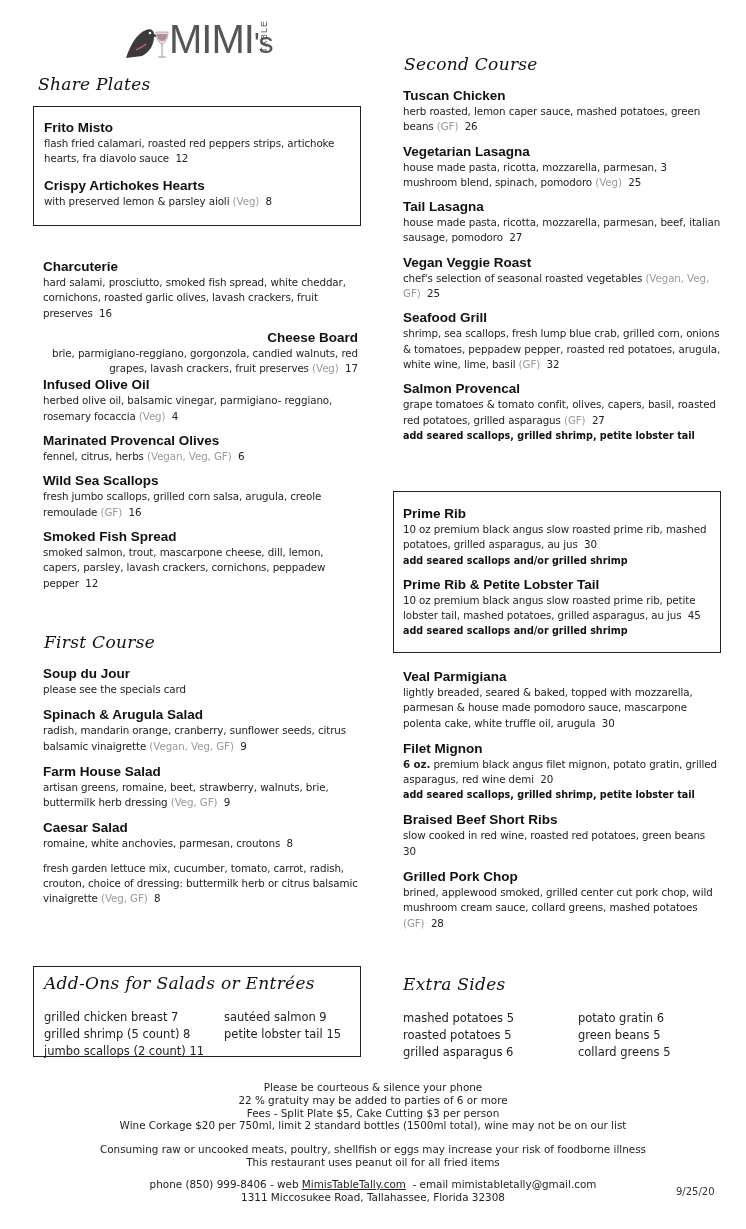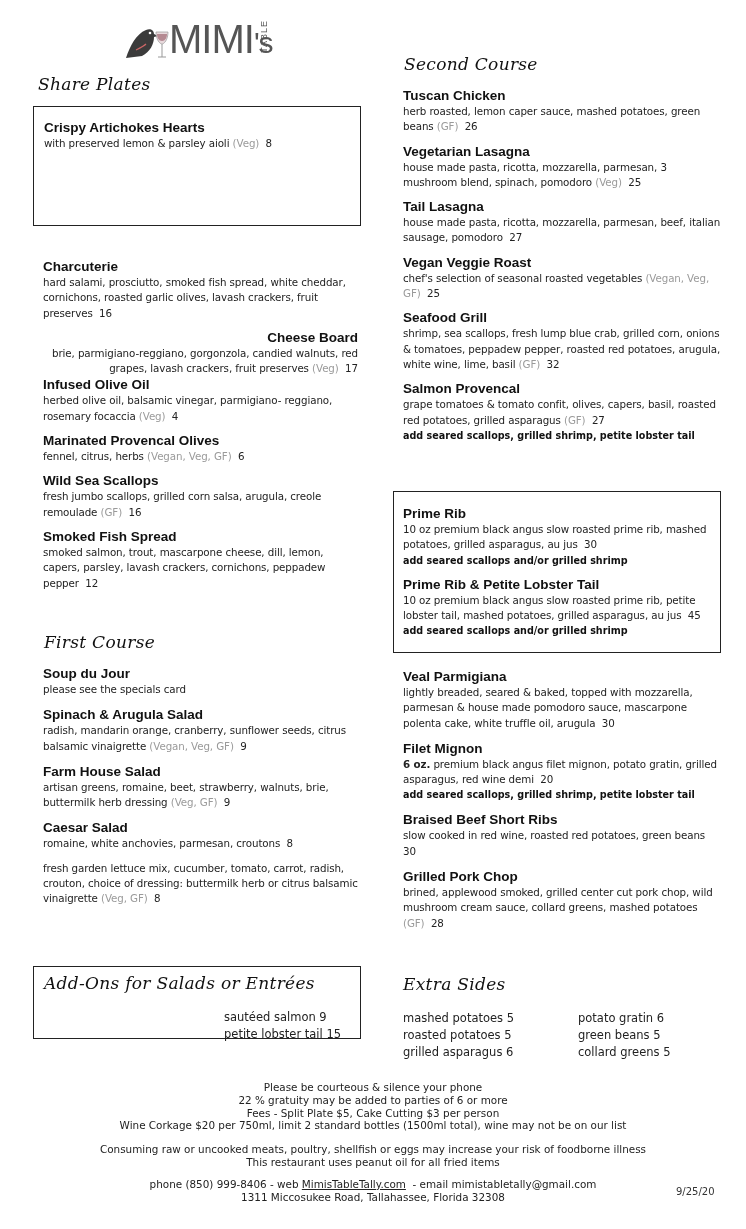--- a/index.html
+++ b/index.html
@@ -43,20 +43,24 @@
   </svg>
   <span class="word">MIMI<span class="s">'s</span></span>
   <span class="table">TABLE</span>
 </div>
 
 <div class="abs section-title" style="left:38px; top:74px;">Share Plates</div>
 
 <div class="box" style="left:33px; top:106px; width:328px; height:120px;">
   <div class="col" style="left:10px; top:12px; width:310px;" id="share-boxed">
       <div class="item" style="margin-bottom: 10px;">
+        <div class="name">Frito Misto</div>
+        <div class="desc"><span>flash fried calamari, roasted red peppers strips, artichoke hearts, fra diavolo sauce</span>&nbsp; <span>12</span></div>
+      </div>
+      <div class="item" style="margin-bottom: 10px;">
         <div class="name">Crispy Artichokes Hearts</div>
         <div class="desc"><span>with preserved lemon &amp; parsley aioli</span> <span class="tag">(Veg)</span>&nbsp; <span>8</span></div>
       </div>
     </div>
 </div>
 
 <div class="col" style="left:43px; top:238px; width:315px;" id="share-items">
     <div class="item" style="margin-bottom: 8px; margin-top: 20px;">
       <div class="name">Charcuterie</div>
       <div class="desc"><span>hard salami, prosciutto, smoked fish spread, white cheddar, cornichons, roasted garlic olives, lavash crackers, fruit preserves</span>&nbsp; <span>16</span></div>
@@ -99,22 +103,27 @@
     </div>
     <div class="item" style="margin-bottom: 9px;">
       <div class="name">Caesar Salad</div>
       <div class="desc"><span>romaine, white anchovies, parmesan, croutons</span>&nbsp; <span>8</span></div>
     </div>
     <div class="item" style="margin-bottom: 9px;">
       <div class="desc"><span>fresh garden lettuce mix, cucumber, tomato, carrot, radish, crouton, choice of dressing: buttermilk herb or citrus balsamic vinaigrette</span> <span class="tag">(Veg, GF)</span>&nbsp; <span>8</span></div>
     </div>
   </div>
 
-<div class="box" style="left:33px; top:966px; width:328px; height:73px;padding-left:8px;">
+<div class="box" style="left:33px; top:966px; width:328px; height:91px;padding-left:8px;">
   <div class="abs section-title" style="left:10px; top:6px;">Add-Ons for Salads or Entrées</div>
+  <div class="abs grid2" style="left:10px; top:42px;">
+    <div>grilled chicken breast  7</div>
+    <div>grilled shrimp (5 count)  8</div>
+    <div>jumbo scallops (2 count)  11</div>
+  </div>
   <div class="abs grid2" style="left:190px; top:42px;">
     <div>sautéed salmon  9</div>
     <div>petite lobster tail  15</div>
   </div>
 </div>
 
 <div class="abs section-title" style="left:404px; top:54px;">Second Course</div>
 <div class="col" style="left:403px; top:87px; width:320px;" id="second-items">
     <div class="item" style="margin-bottom: 8px;">
       <div class="name">Tuscan Chicken</div>

